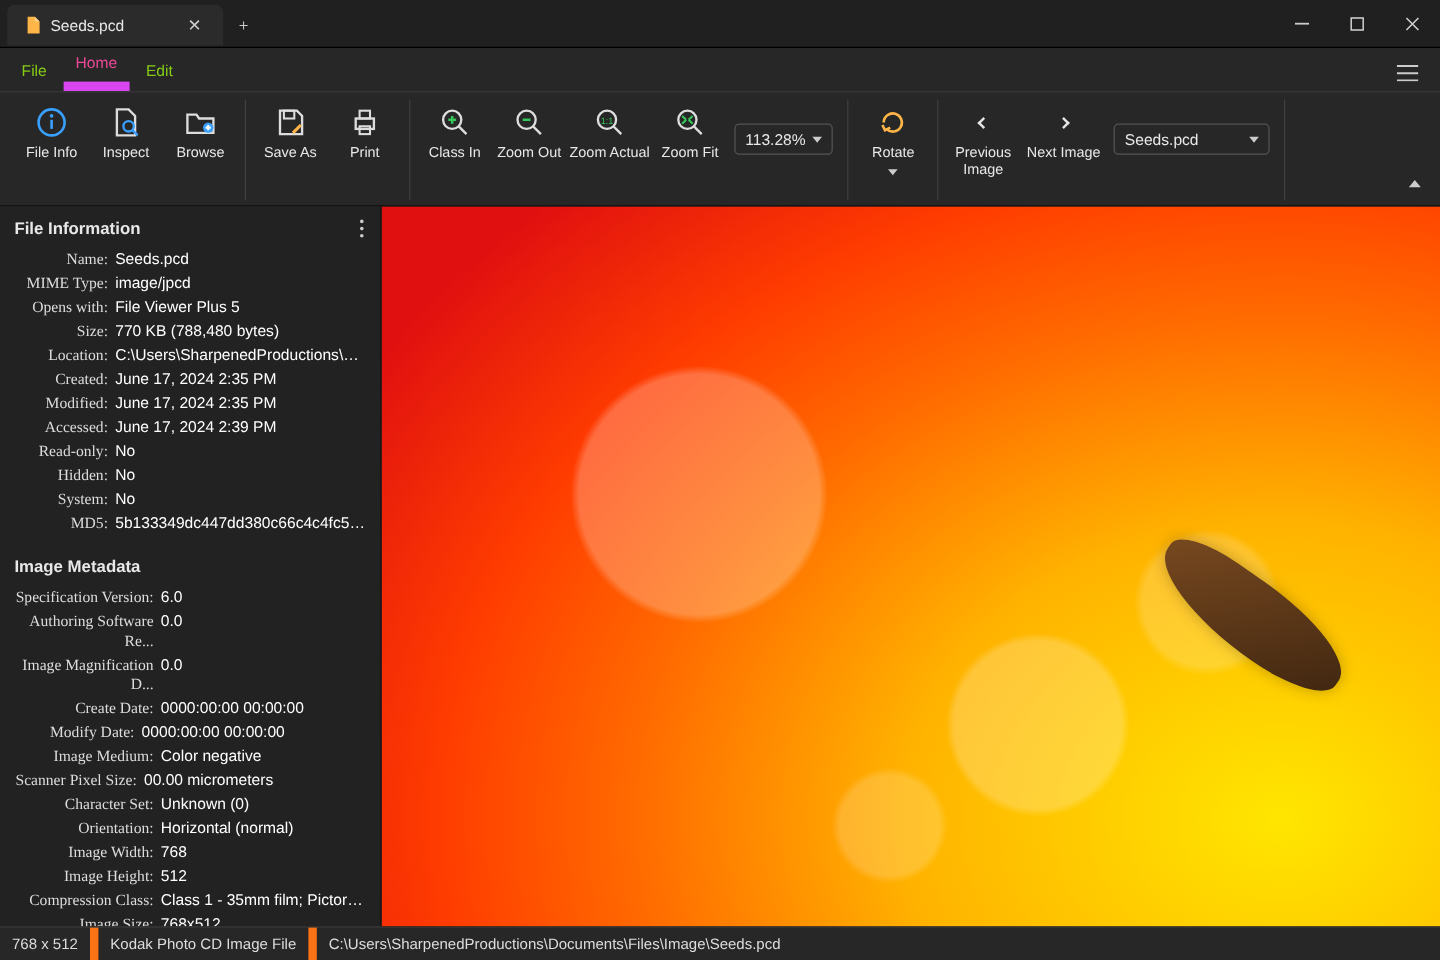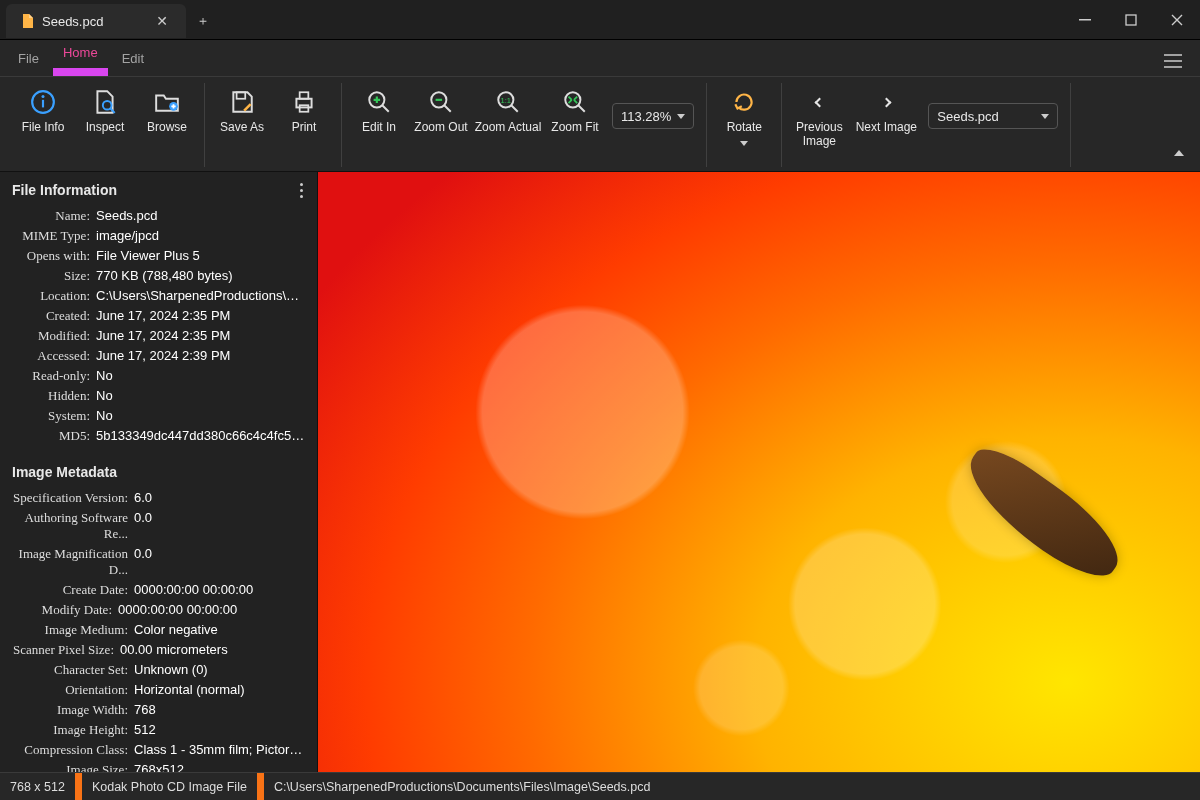--- a/index.html
+++ b/index.html
@@ -20,21 +20,21 @@
     display: flex; align-items: center; gap: 6px;
     background: #2b2b2b; padding: 0 14px; border-radius: 6px 6px 0 0;
     margin: 4px 0 0 6px; height: 34px; min-width: 180px;
   }
   .tab-icon { width:16px; height:16px; display:inline-block; position:relative; }
   .tab-close { margin-left: auto; font-size: 14px; color:#ccc; padding:0 4px; cursor:pointer;}
   .newtab { display:flex; align-items:center; justify-content:center; width:34px; height:34px; margin-top:4px; color:#ccc; }
   .win-controls { margin-left:auto; display:flex; }
   .win-btn { width:46px; display:flex; align-items:center; justify-content:center; color:#ccc; }
   .menubar { height:36px; display:flex; align-items:flex-end; padding:0 8px; gap:4px; background:#272727;}
-  .menu-item { padding:8px 10px 8px; color:#a3a3a3; cursor:pointer; border-bottom:2px solid transparent;}
+  .menu-item { padding:8px 10px 8px; color:#84cc16; cursor:pointer; border-bottom:2px solid transparent;}
   .menu-item.active { color:#ec4899; border-bottom:8px solid #d946ef;}
   .hamburger { margin-left:auto; padding:8px 10px; color:#ccc;}
   .ribbon { height:96px; background:#272727; border-bottom:1px solid #111; border-top:1px solid #3a3a3a; display:flex; align-items:flex-start; padding:6px 6px; gap:0;}
   .rib-group { display:flex; align-items:flex-start; padding:0 6px; border-right:1px solid #404040; height:84px;}
   .rib-group:last-of-type{ border-right:none;}
   .rib-btn { display:flex; flex-direction:column; align-items:center; justify-content:flex-start; width:62px; padding:4px 0; gap:4px; color:#e8e8e8; cursor:pointer; border-radius:4px;}
   .rib-btn .ic{ height:30px; display:flex; align-items:center; justify-content:center;}
   .rib-btn .lbl{ font-size:12px; text-align:center; line-height:1.15; white-space:pre-line;}
   .rb-wide { width:72px;}
   .zoom-pct { display:flex; align-items:center; gap:6px; margin:20px 6px 0; padding:4px 8px; border:1px solid #555; border-radius:4px; color:#e8e8e8; height:26px;text-align:center;}
@@ -170,21 +170,21 @@
   </div>
   <div class="rib-group">
     <div class="rib-btn">
       <span class="ic">
           <svg class="ico24" viewBox="0 0 24 24">
             <circle cx="10" cy="10" r="7" fill="none" stroke="#ddd" stroke-width="1.8"></circle>
             <path d="M15 15l6 6" stroke="#ddd" stroke-width="1.8"></path>
             <path d="M10 7v6M7 10h6" stroke="#35c759" stroke-width="2"></path>
           </svg>
         </span>
-      <span class="lbl">Edit In</span>
+      <span class="lbl">Class In</span>
     </div>
     <div class="rib-btn">
       <span class="ic">
           <svg class="ico24" viewBox="0 0 24 24">
             <circle cx="10" cy="10" r="7" fill="none" stroke="#ddd" stroke-width="1.8"></circle>
             <path d="M15 15l6 6" stroke="#ddd" stroke-width="1.8"></path>
             <path d="M7 10h6" stroke="#35c759" stroke-width="2"></path>
           </svg>
         </span>
       <span class="lbl">Zoom Out</span>

